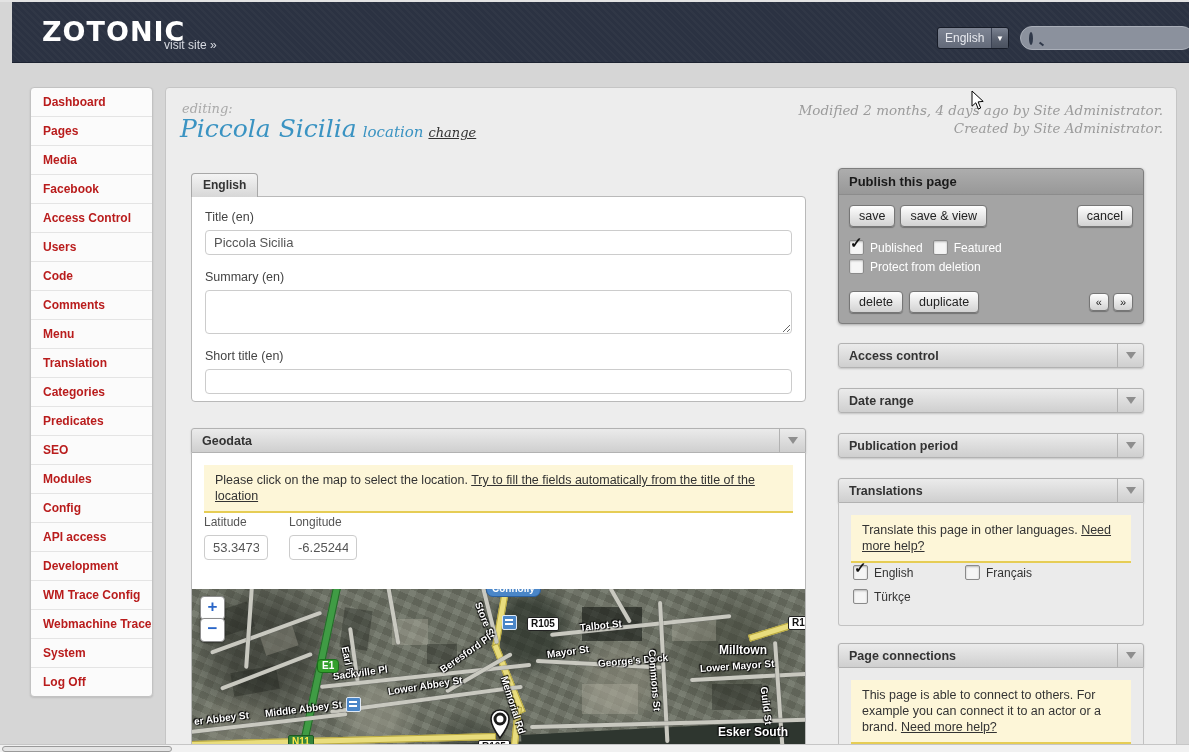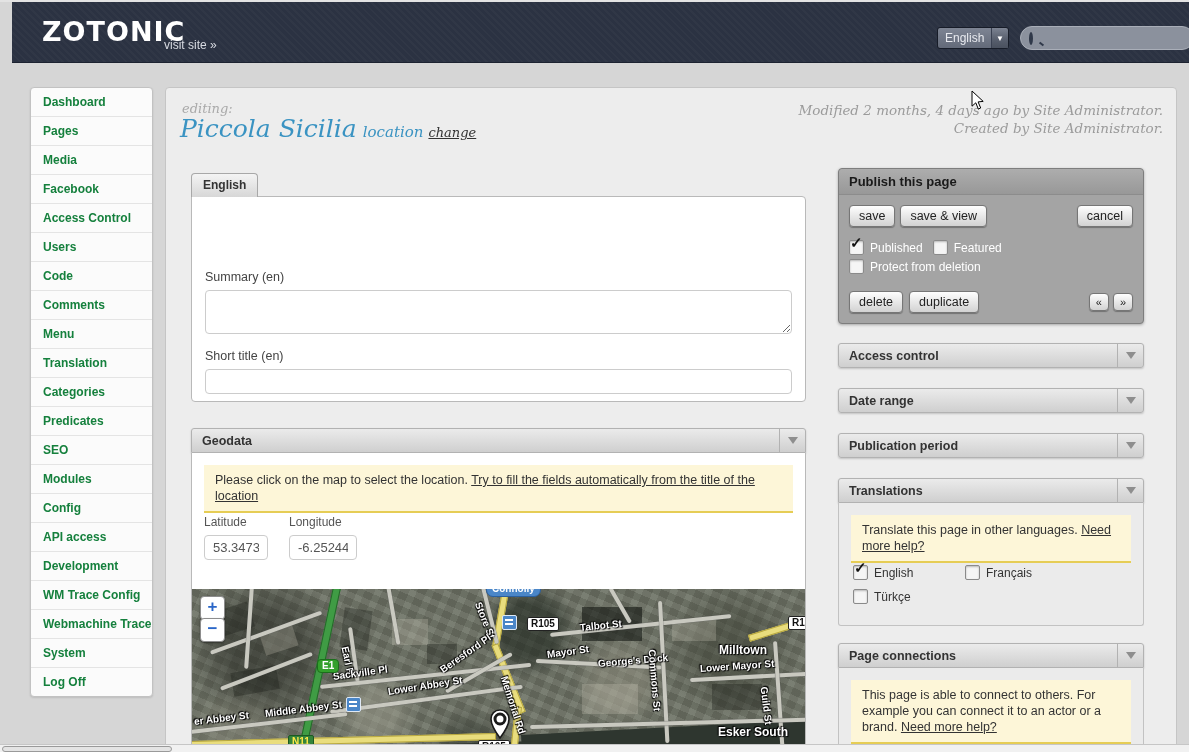--- a/index.html
+++ b/index.html
@@ -49,21 +49,21 @@
   .search-input{
     flex:1;background:transparent;border:none;outline:none;height:18px;
     font-size:12px;color:#222;padding:0 8px;
   }
   
   .sidebar{
     position:absolute;left:30px;top:87px;width:121px;background:#fbfbfb;
     border:1px solid #c2c2c2;border-radius:4px;box-shadow:0 1px 2px rgba(0,0,0,.12);
   }
   .side-item{
-    padding:7px 0 7px 12px;font-size:12px;font-weight:bold;color:#15803d;
+    padding:7px 0 7px 12px;font-size:12px;font-weight:bold;color:#b91c1c;
     border-bottom:1px solid #e4e4e4;cursor:pointer;height:14px;line-height:14px;
   }
   .side-item:last-child{border-bottom:none;}
   
   .wrapper{
     position:absolute;left:165px;top:87px;width:1010px;height:720px;
     background:#ededed;border:1px solid #c5c5c5;border-radius:4px 4px 0 0;
   }
   .editing-label{position:absolute;left:16px;top:13px;font-family:"DejaVu Serif",serif;font-style:italic;font-size:13px;color:#a9a9a9;}
   .page-title-row{position:absolute;left:14px;top:26px;font-family:"DejaVu Serif",serif;font-style:italic;color:#3a93c2;}
@@ -282,20 +282,24 @@
   <div class="page-title-row">
     <span class="page-title">Piccola Sicilia</span><span class="page-cat">location</span><a class="change-link">change</a>
   </div>
   <div class="mod-lines">
     <div>Modified 2 months, 4 days ago by Site Administrator.</div>
     <div>Created by Site Administrator.</div>
   </div>
 
   <div class="lang-tab">English</div>
   <div class="tab-panel">
+    <div class="f-title">
+      <div class="field-label">Title (en)</div>
+      <input class="txt" value="Piccola Sicilia" style="">
+    </div>
     <div class="f-summary">
       <div class="field-label">Summary (en)</div>
       <textarea class="txt" style=""></textarea>
     </div>
     <div class="f-short">
       <div class="field-label">Short title (en)</div>
       <input class="txt" value="" style="">
     </div>
   </div>
 

